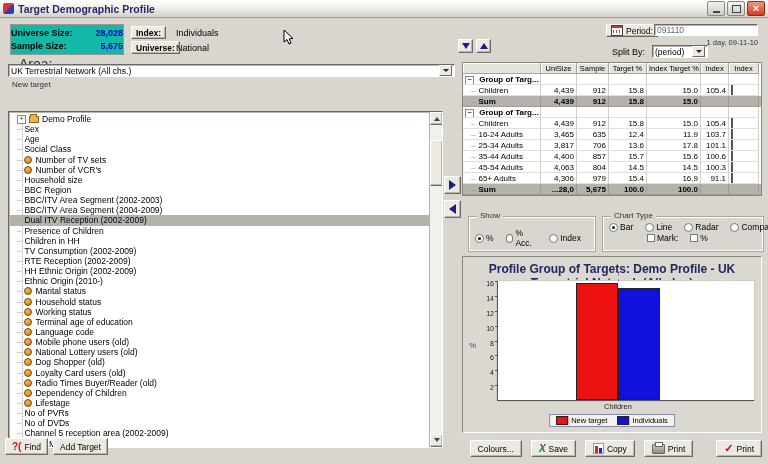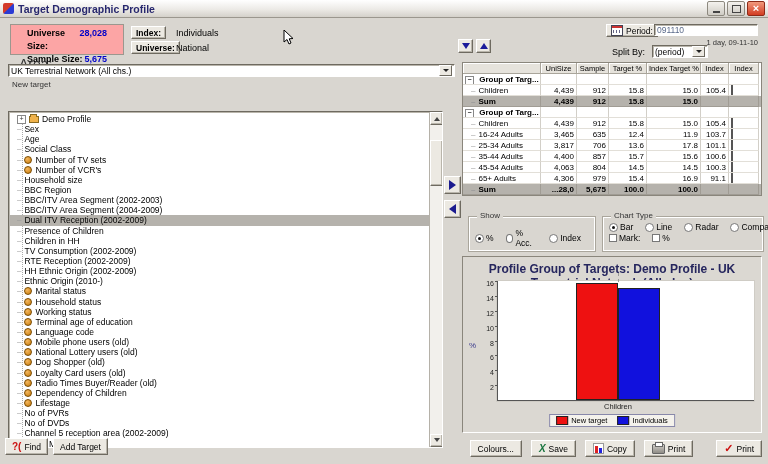--- a/index.html
+++ b/index.html
@@ -23,21 +23,21 @@
   .title{flex:1;font-weight:bold;color:#28286e;font-size:10.5px;}
   .winbtn{width:16px;height:13px;margin-left:2px;display:inline-flex;align-items:center;justify-content:center;
           background:linear-gradient(#f4f2ee,#cfccc4);border:1px solid #8d897f;border-radius:2px;font-size:9px;}
   .winbtn.min::before{content:"";width:7px;height:2px;background:#444;margin-top:6px;}
   .winbtn.res::before{content:"";width:7px;height:6px;border:1px solid #444;}
   .winbtn.close{background:linear-gradient(#f19a7d,#d23c22);border-color:#8d2a18;color:#fff;font-weight:bold;}
   .winbtn.close::before{content:"\00d7";font-size:11px;line-height:1;}
 
   
   .sizesbox{position:absolute;left:10px;top:24px;width:114px;height:31px;border:1px solid #9b978e;
-            background:#fca5a5;padding:2px 16px;box-sizing:border-box;}
+            background:#14b8a6;padding:2px 0;box-sizing:border-box;}
   .sizerow{display:flex;justify-content:space-between;line-height:13px;}
   .sizerow .lbl{font-weight:bold;}
   .sizerow .val{font-weight:bold;color:#0000c8;}
   .hdrbtn{position:absolute;height:13px;padding:0 4px;font-weight:bold;}
   .hdrval{position:absolute;font-size:9px;}
 
   .period-btn{position:absolute;left:606px;top:24px;height:13px;padding:0 4px;}
   .period-input{position:absolute;left:654px;top:24px;width:104px;height:12px;font-size:8.5px;color:#5a6a8a;
                 padding:0 2px;box-sizing:border-box;line-height:11px;}
   .period-note{position:absolute;left:606px;top:38px;width:152px;text-align:right;font-size:7.5px;color:#333;}
@@ -530,21 +530,21 @@
       </span>
       <span class="opt">
         <span class="radio"></span>
         <span>Radar</span>
       </span>
       <span class="opt">
         <span class="radio"></span>
         <span>Compas</span>
       </span>
     </div>
-  <div class="opt-row" id="charttype-checks" style="padding:1px 6px;">
+  <div class="opt-row" id="charttype-checks" style="padding:1px 6px;margin-left:38px;">
       <span class="opt">
         <span class="checkbox"></span>
         <span>Mark:</span>
       </span>
       <span class="opt">
         <span class="checkbox"></span>
         <span>%</span>
       </span>
     </div>
 </div>

